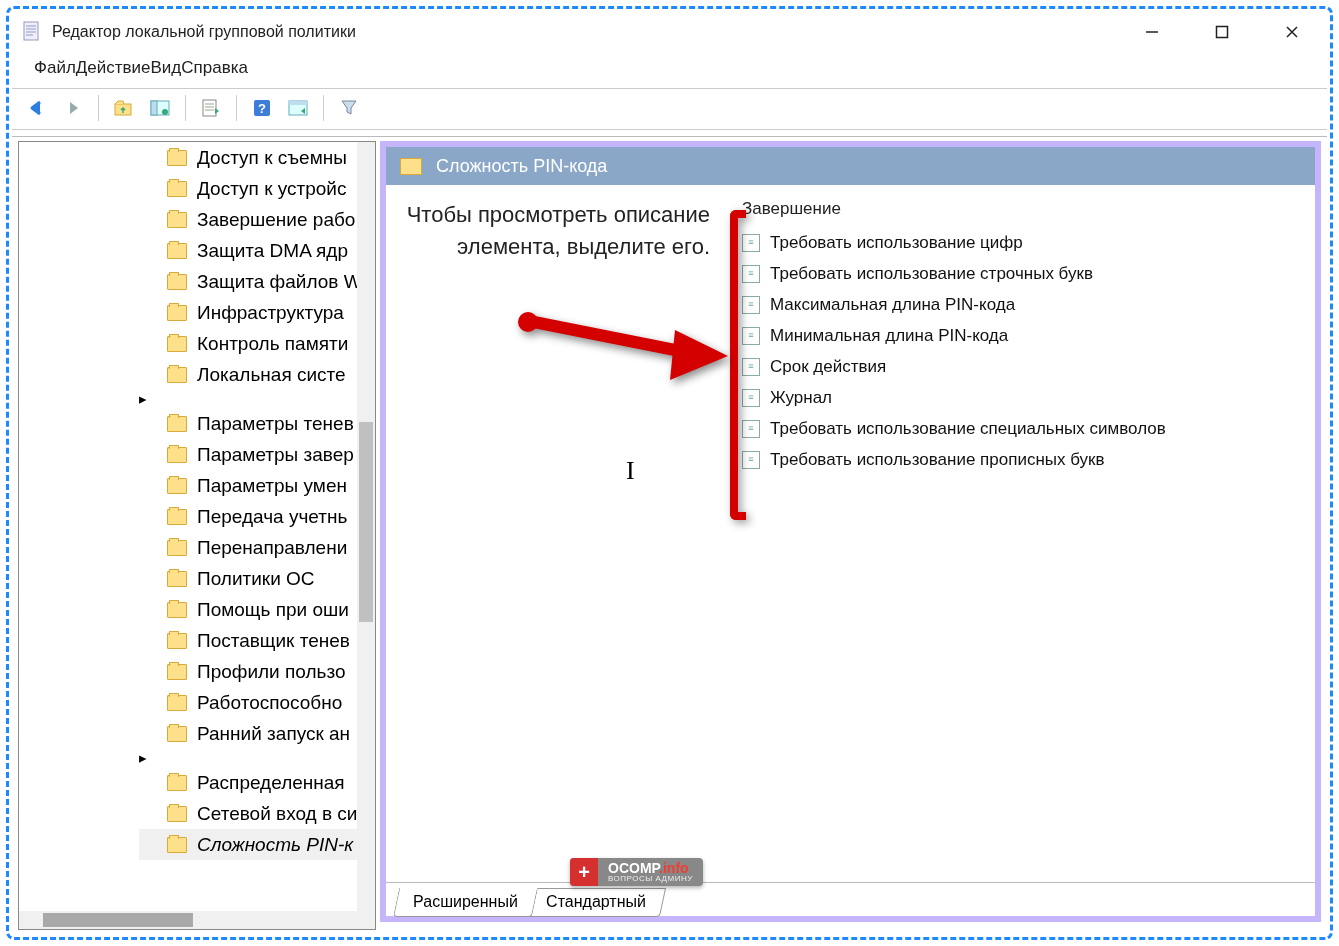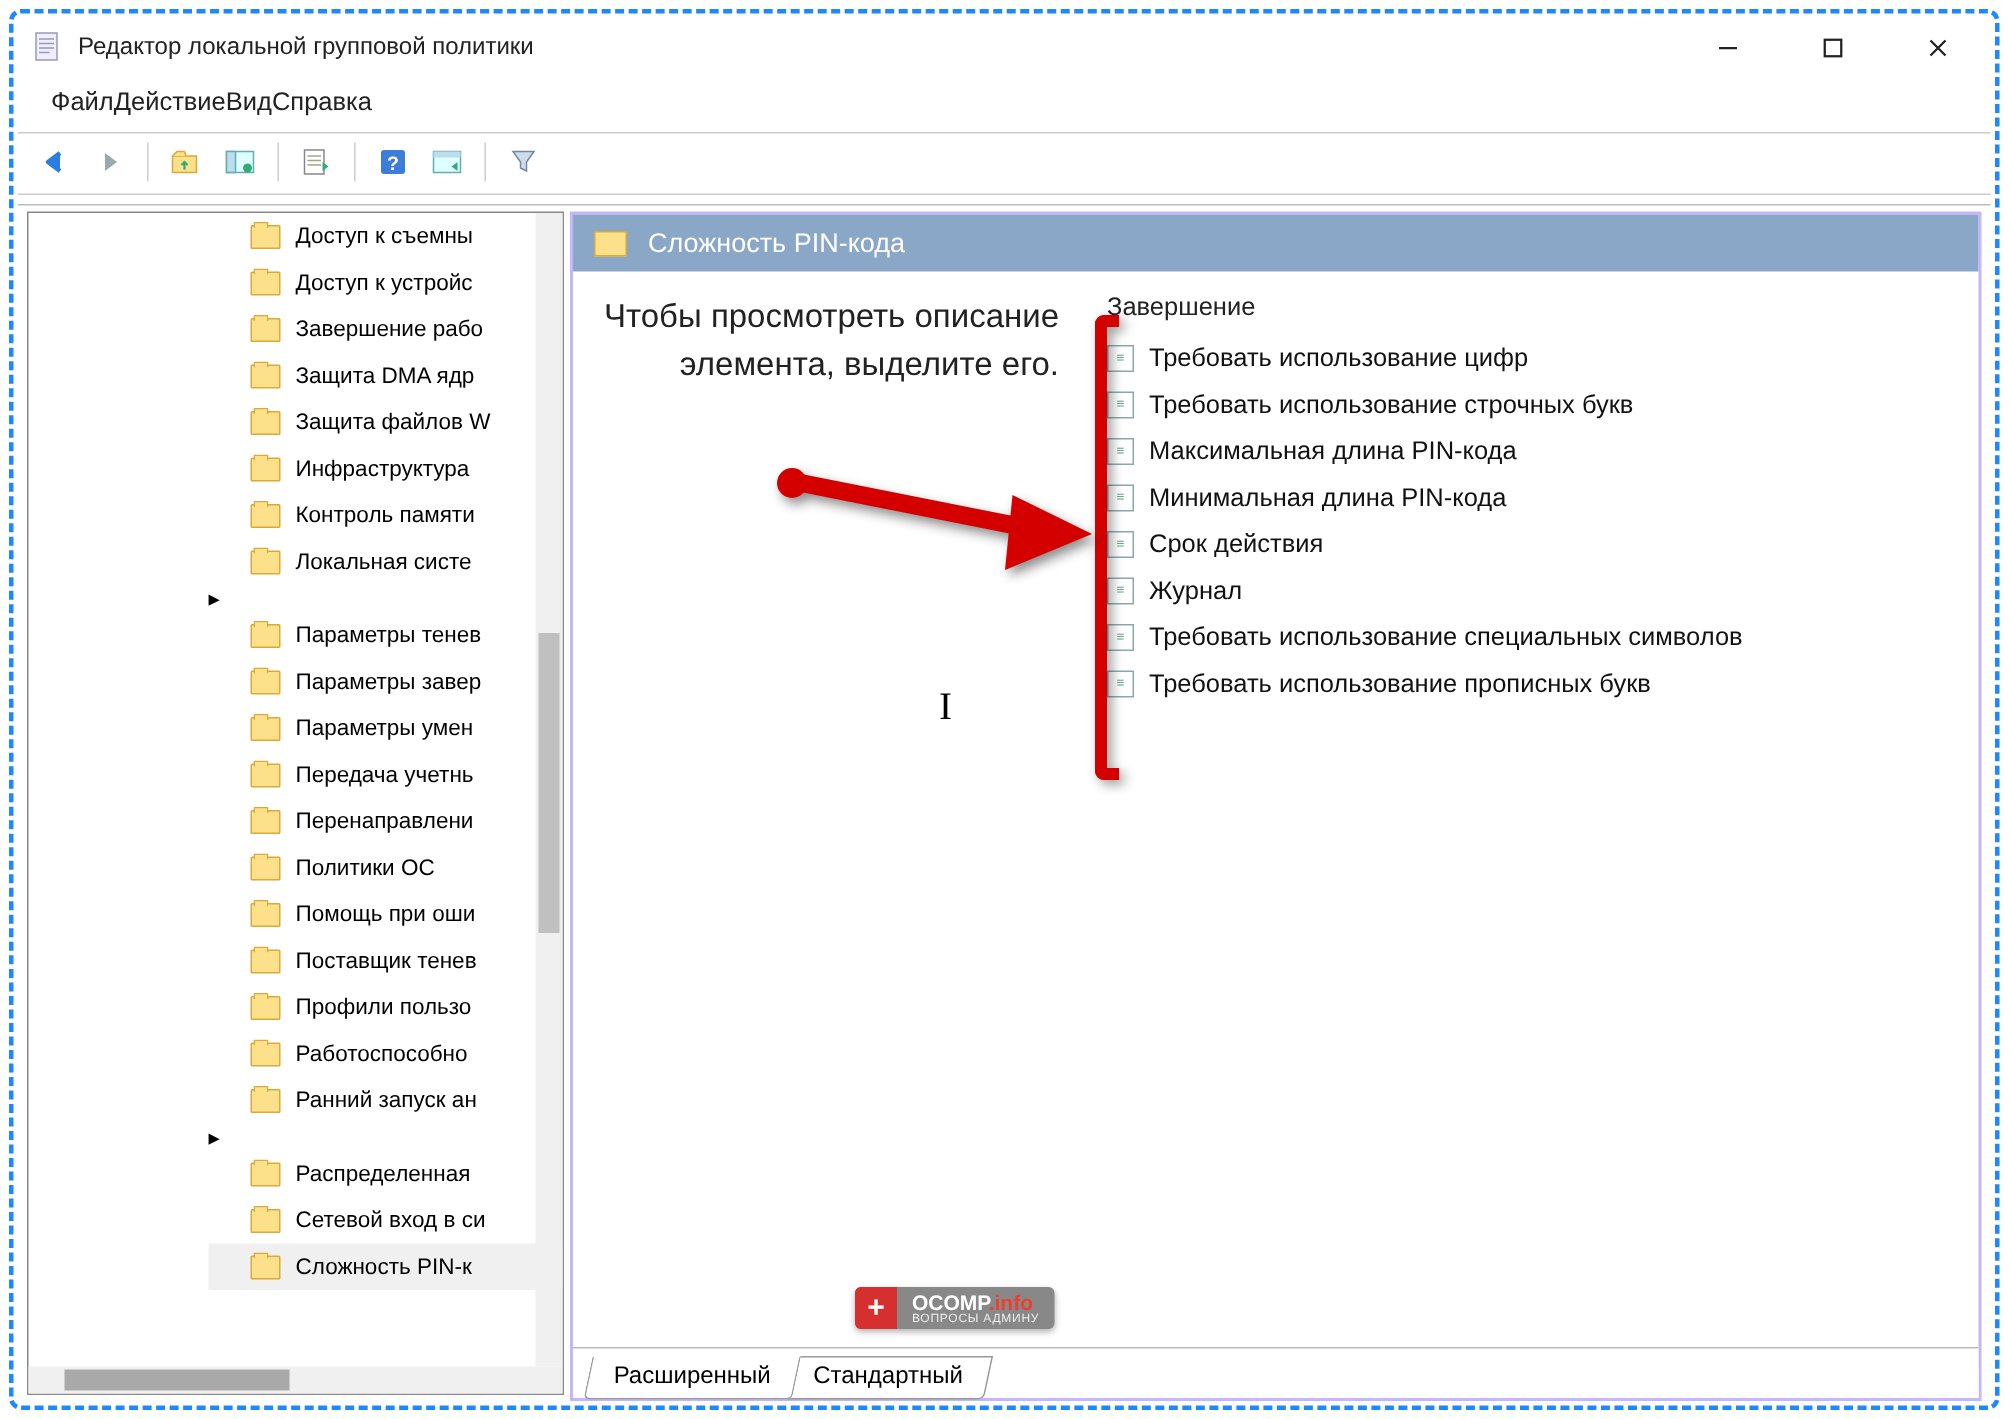--- a/index.html
+++ b/index.html
@@ -17,31 +17,31 @@
   .menubar span { cursor:default; }
   
   .toolbar { display:flex; align-items:center; gap:6px; padding:4px 10px 6px 10px; border-top:1px solid #ccc; border-bottom:1px solid #ccc; background:#fff;}
   .tb-sep { width:1px; height:26px; background:#ccc; margin:0 4px;}
   .tb-btn { width:30px; height:30px; display:flex; align-items:center; justify-content:center; border:1px solid transparent;}
   
   .content { flex:1; display:flex; border-top:1px solid #bbb; overflow:hidden; margin:6px 0 0 0;}
   .left-pane { width:358px; border:1px solid #888; margin:4px 2px 4px 6px; background:#fff; position:relative; display:flex; flex-direction:column;}
   .tree-scroll { flex:1; overflow:hidden; position:relative;}
   .tree { position:absolute; top:0; left:120px; right:0; }
-  .tree-item { display:flex; align-items:center; height:31px; padding-left:28px; white-space:nowrap; font-size:15px; color:#000;}
+  .tree-item { display:flex; align-items:center; height:31px; padding-left:28px; white-space:nowrap; font-size:19px; color:#000;}
   .tree-item .fold { width:20px; height:16px; background:#fce08a; border:1px solid #d9a93a; border-radius:1px; margin-right:10px; position:relative;}
   .tree-item .fold::before{content:"";position:absolute;top:-3px;left:1px;width:8px;height:3px;background:#fce08a;border:1px solid #d9a93a;border-bottom:none;border-radius:1px 1px 0 0;}
-  .tree-item.selected { background:#f0f0f0;}
+  .tree-item.selected { background:#f0f0f0;font-style:italic;}
   .tree-wrap-item{position:relative;}
   .left-vscroll { position:absolute; right:0; top:0; width:18px; bottom:18px; background:#f0f0f0;}
   .left-vscroll .thumb { position:absolute; left:2px; right:2px; top:280px; height:200px; background:#c0c0c0;}
   .left-hscroll { position:absolute; left:0; right:0; bottom:0; height:18px; background:#f0f0f0;}
   .left-hscroll .thumb{position:absolute;top:2px;bottom:2px;left:24px;width:150px;background:#a9a9a9;}
   
-  .right-pane { flex:1; display:flex; flex-direction:column; margin:4px 6px 0 2px; border:2px solid #c4b5fd; background:#fff; position:relative;}
+  .right-pane { flex:1; display:flex; flex-direction:column; margin:4px 6px 12px 2px; border:6px solid #c4b5fd; background:#fff; position:relative;}
   .right-header { background:#8aa7c7; color:#fff; display:flex; align-items:center; height:38px; padding:0 14px; font-size:18px; gap:14px;}
   .right-header .fold { width:22px; height:17px; background:#fce08a; border:1px solid #d9a93a;}
   .right-body { flex:1; display:flex; padding:14px 0 0 14px; position:relative;}
   .desc-col { width:320px; font-size:22px; color:#222; line-height:1.45; padding-right:10px;text-align:right;}
   .policy-col { flex:1; padding-left:22px;}
   .col-head { font-size:17px; color:#222; margin-bottom:8px;}
   .policy-item { display:flex; align-items:center; height:31px; font-size:17px; color:#111;}
   .policy-item .picon { width:18px; height:18px; border:1px solid #8aa; background:#fff; margin-right:10px; display:flex; align-items:center; justify-content:center; font-size:9px; color:#6a8; line-height:1;}
   .right-hscroll{position:absolute;left:0;right:0;bottom:0;height:18px;background:#f0f0f0;}
   .right-hscroll .thumb{position:absolute;top:2px;bottom:2px;left:390px;width:240px;background:#a9a9a9;}

